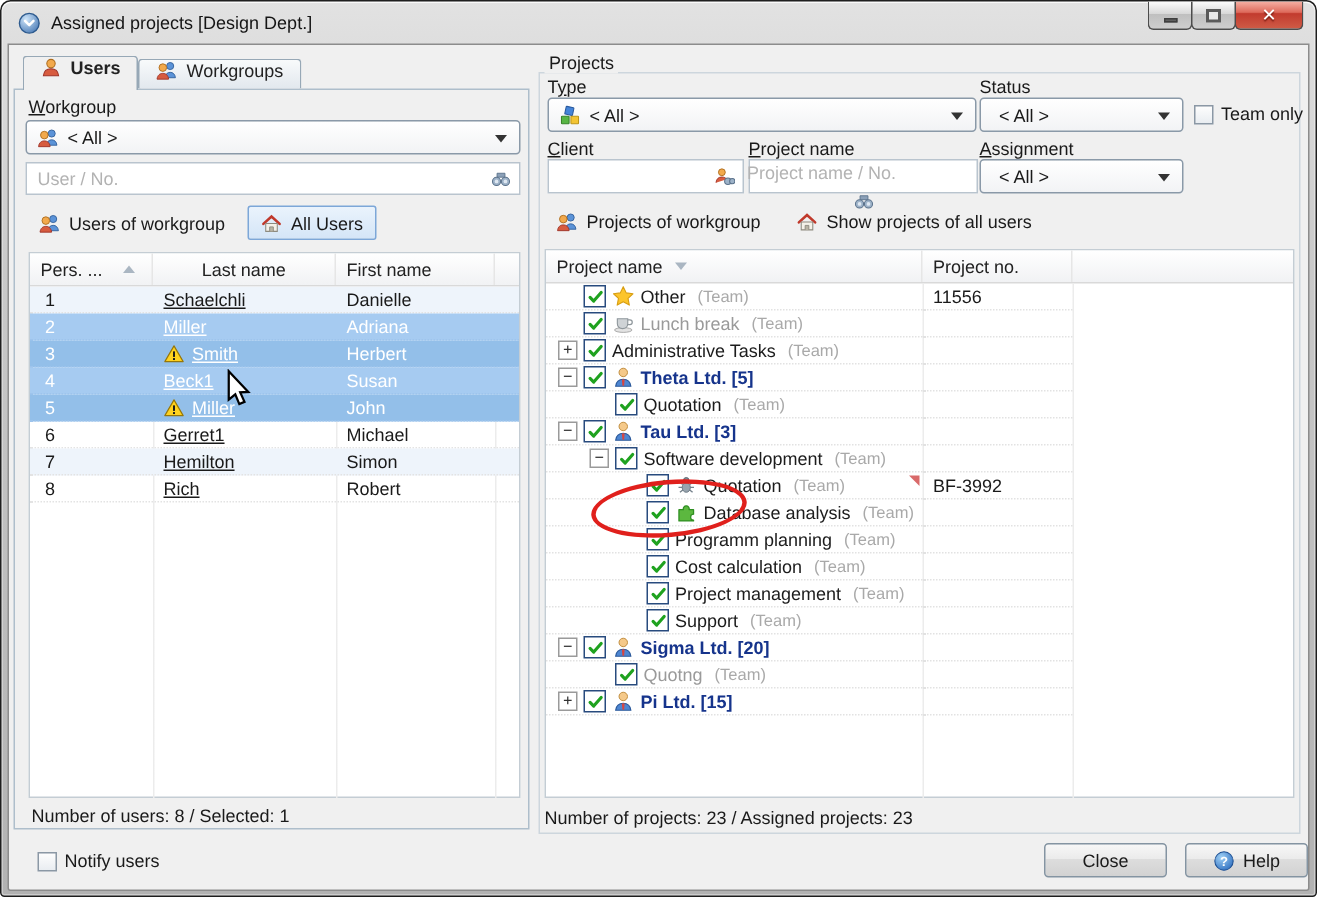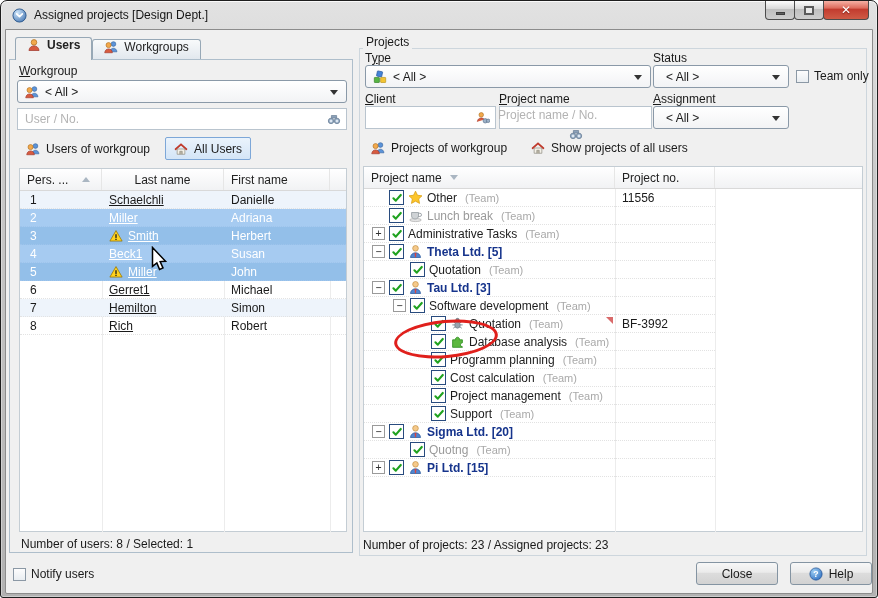--- a/index.html
+++ b/index.html
@@ -337,21 +337,21 @@
       <span class="txt">Rich</span>
     </div>
     <div class="c c-first">Robert</div>
     <div class="c c-fill"></div>
   </div>
         </div>
     </div>
 
     <div class="statusline" style="left:15px;top:507px;">Number of users: 8 / Selected: 1</div>
 
-    <div class="cbrow" style="left:7px;top:537px;">
+    <div class="cbrow" style="left:19px;top:537px;">
       <span class="cb"></span>
       <span>Notify users</span>
     </div>
 
     <div class="group-label">Projects</div>
     <div class="groupbox"></div>
 
     <div class="flabel" style="left:359px;top:21px;">T<u>y</u>pe</div>
     <div class="combo" style="left:359px;top:35px;width:286px;">
       <span class="i14">

